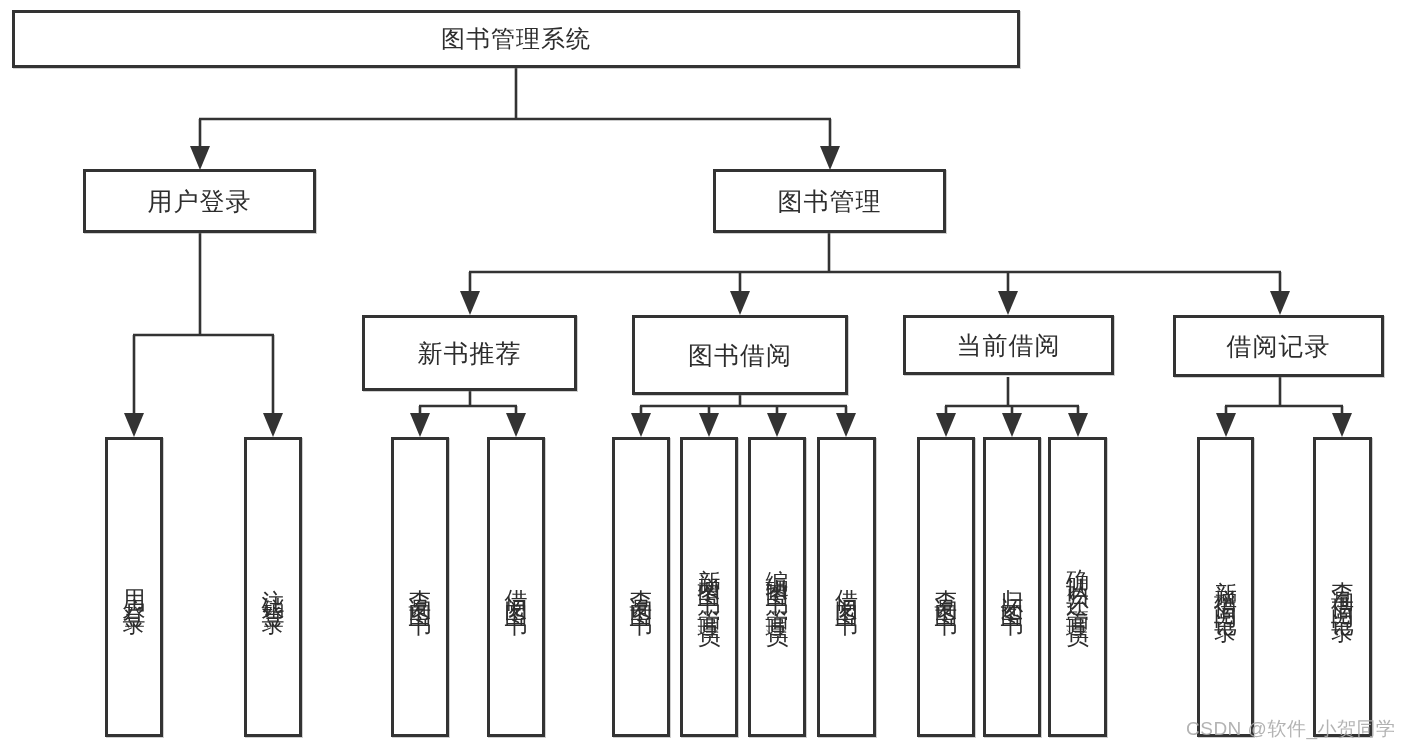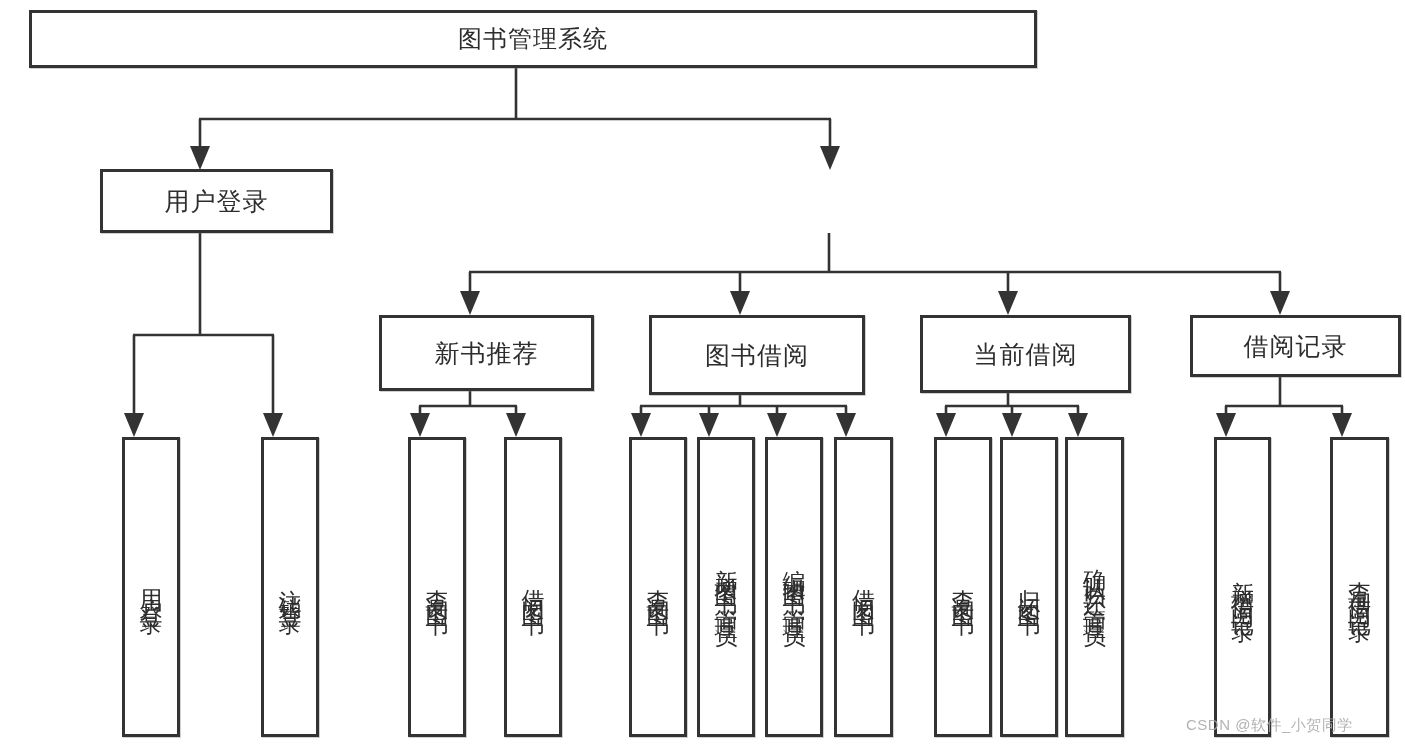--- a/index.html
+++ b/index.html
@@ -28,21 +28,20 @@
   }
   .node {
     position: absolute;
     background: #fff;
     border: 3px solid var(--line);
     display: flex;
     align-items: center;
     justify-content: center;
     z-index: 2;
     box-shadow: 1px 1px 0 rgba(120,120,120,0.35);
-    margin-left: 17px;
   }
   .hnode {
     font-size: 25px;
     letter-spacing: 1px;
     white-space: nowrap;
   }
   .root-node { font-size: 24px; }
   .leaf {
     top: 437px;
     height: 300px;
@@ -52,21 +51,21 @@
   .vtext {
     writing-mode: vertical-rl;
     text-orientation: mixed;
     letter-spacing: 8px;
     line-height: 1;
   }
   .watermark {
     position: absolute;
     left: 1186px;
     top: 716px;
-    font-size: 15px;
+    font-size: 19px;
     letter-spacing: 0.5px;
     color: var(--watermark);
     white-space: nowrap;
     z-index: 5;
     opacity: 0.9;
   }
 </style>
 </head>
 <body>
 
@@ -112,28 +111,31 @@
     </g>
   </svg>
 
   <div class="node hnode root-node" style="left:12px; top:10px; width:1008px; height:58px;">
     <span>图书管理系统</span>
   </div>
 
   <div class="node hnode" style="left:83px; top:169px; width:233px; height:64px;">
     <span>用户登录</span>
   </div>
+  <div class="node hnode" style="left:713px; top:169px; width:233px; height:64px;">
+    <span>图书管理</span>
+  </div>
 
   <div class="node hnode" style="left:362px; top:315px; width:215px; height:76px;">
     <span>新书推荐</span>
   </div>
   <div class="node hnode" style="left:632px; top:315px; width:216px; height:80px;">
     <span>图书借阅</span>
   </div>
-  <div class="node hnode" style="left:903px; top:315px; width:211px; height:78px;">
+  <div class="node hnode" style="left:903px; top:315px; width:211px; height:60px;">
     <span>当前借阅</span>
   </div>
   <div class="node hnode" style="left:1173px; top:315px; width:211px; height:62px;">
     <span>借阅记录</span>
   </div>
 
   <div class="node leaf" style="left:105px;">
     <span class="vtext">用户登录</span>
   </div>
   <div class="node leaf" style="left:244px;">

